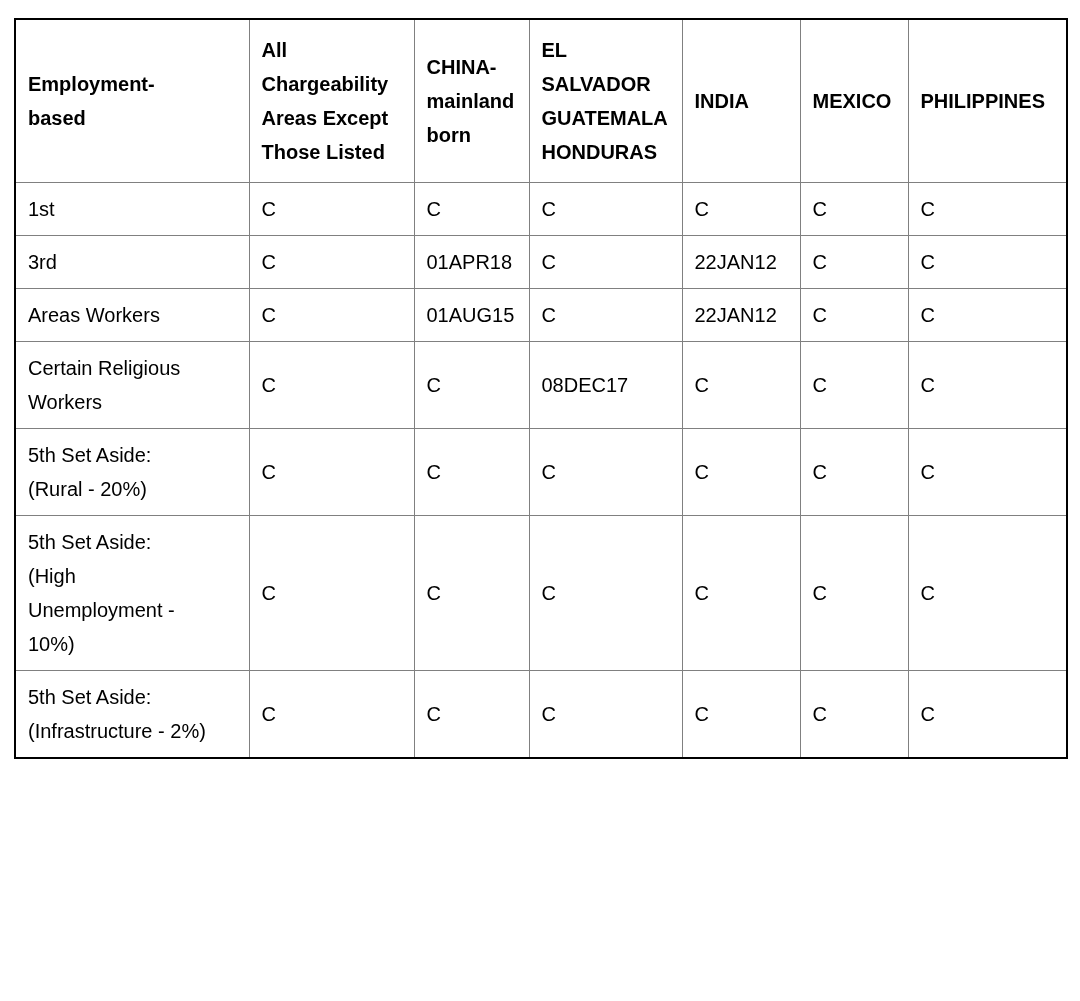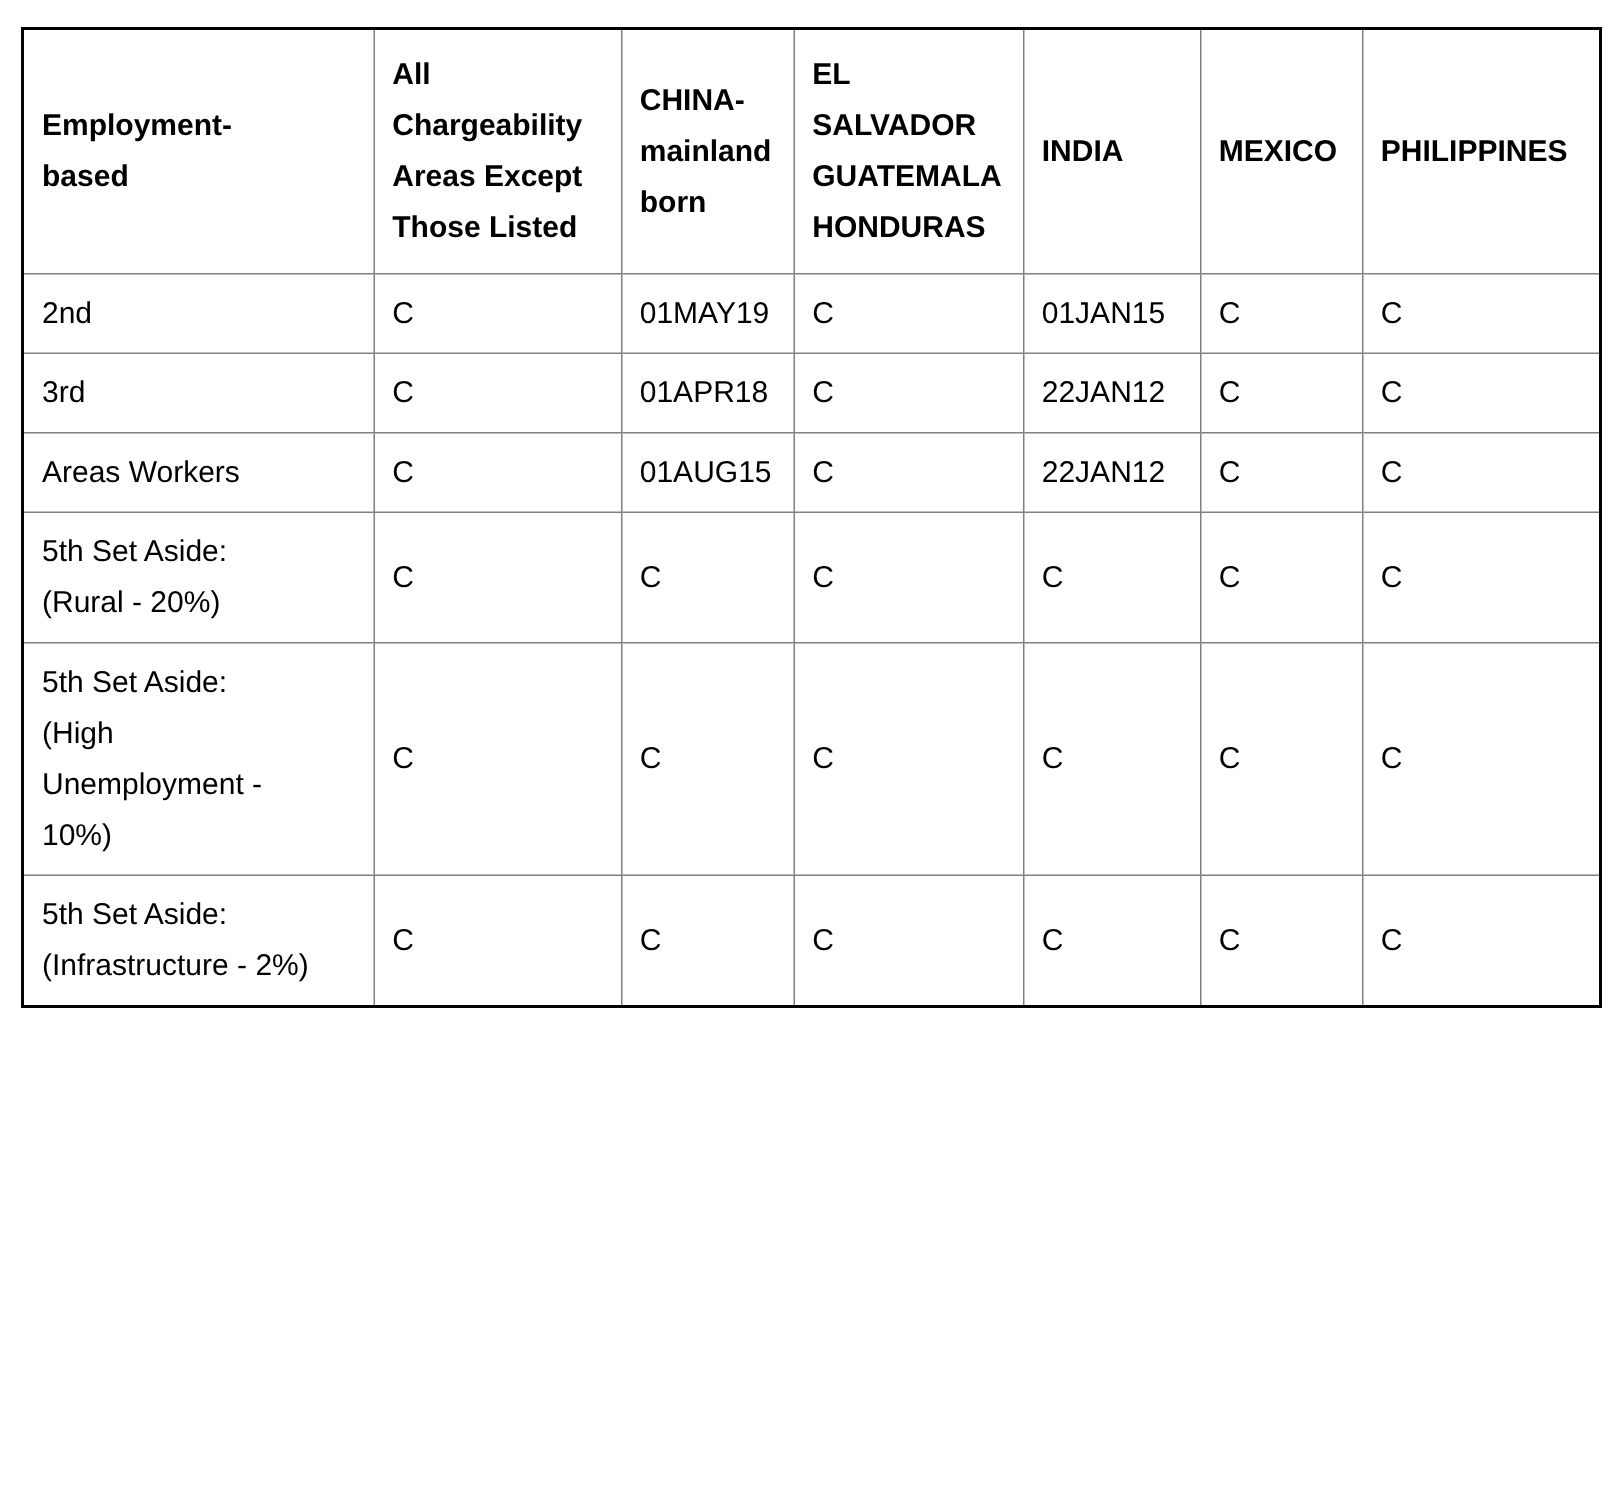--- a/index.html
+++ b/index.html
@@ -60,43 +60,53 @@
 SALVADOR
 GUATEMALA
 HONDURAS</th>
         <th>INDIA</th>
         <th>MEXICO</th>
         <th>PHILIPPINES</th>
       </tr>
     </thead>
     <tbody>
       <tr>
-        <td>2nd</td>
+        <td>1st</td>
         <td>C</td>
-        <td>01MAY19</td>
         <td>C</td>
-        <td>01JAN15</td>
+        <td>C</td>
+        <td>C</td>
         <td>C</td>
         <td>C</td>
       </tr>
       <tr>
         <td>3rd</td>
         <td>C</td>
         <td>01APR18</td>
         <td>C</td>
         <td>22JAN12</td>
         <td>C</td>
         <td>C</td>
       </tr>
       <tr>
         <td>Areas Workers</td>
         <td>C</td>
         <td>01AUG15</td>
         <td>C</td>
         <td>22JAN12</td>
+        <td>C</td>
+        <td>C</td>
+      </tr>
+      <tr>
+        <td>Certain Religious
+Workers</td>
+        <td>C</td>
+        <td>C</td>
+        <td>08DEC17</td>
+        <td>C</td>
         <td>C</td>
         <td>C</td>
       </tr>
       <tr>
         <td>5th Set Aside:
 (Rural - 20%)</td>
         <td>C</td>
         <td>C</td>
         <td>C</td>
         <td>C</td>

